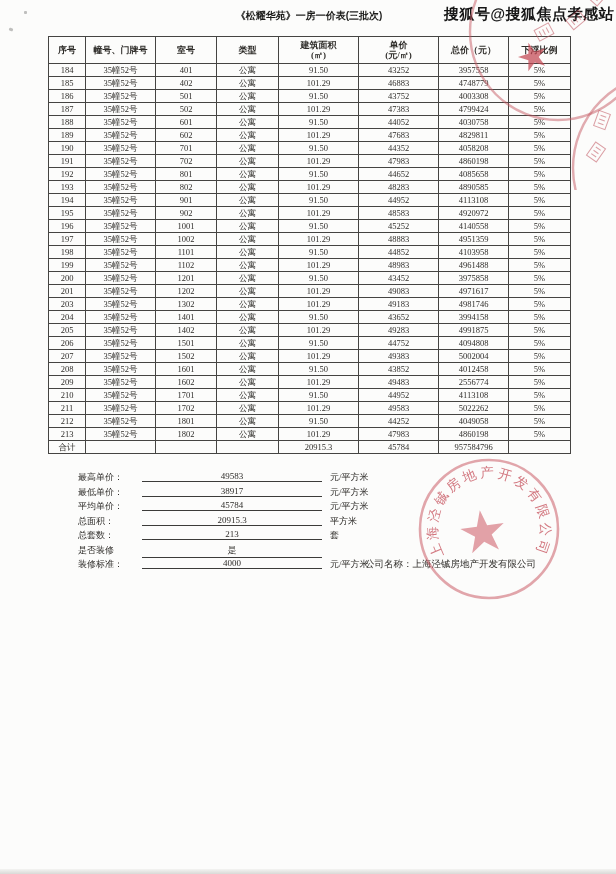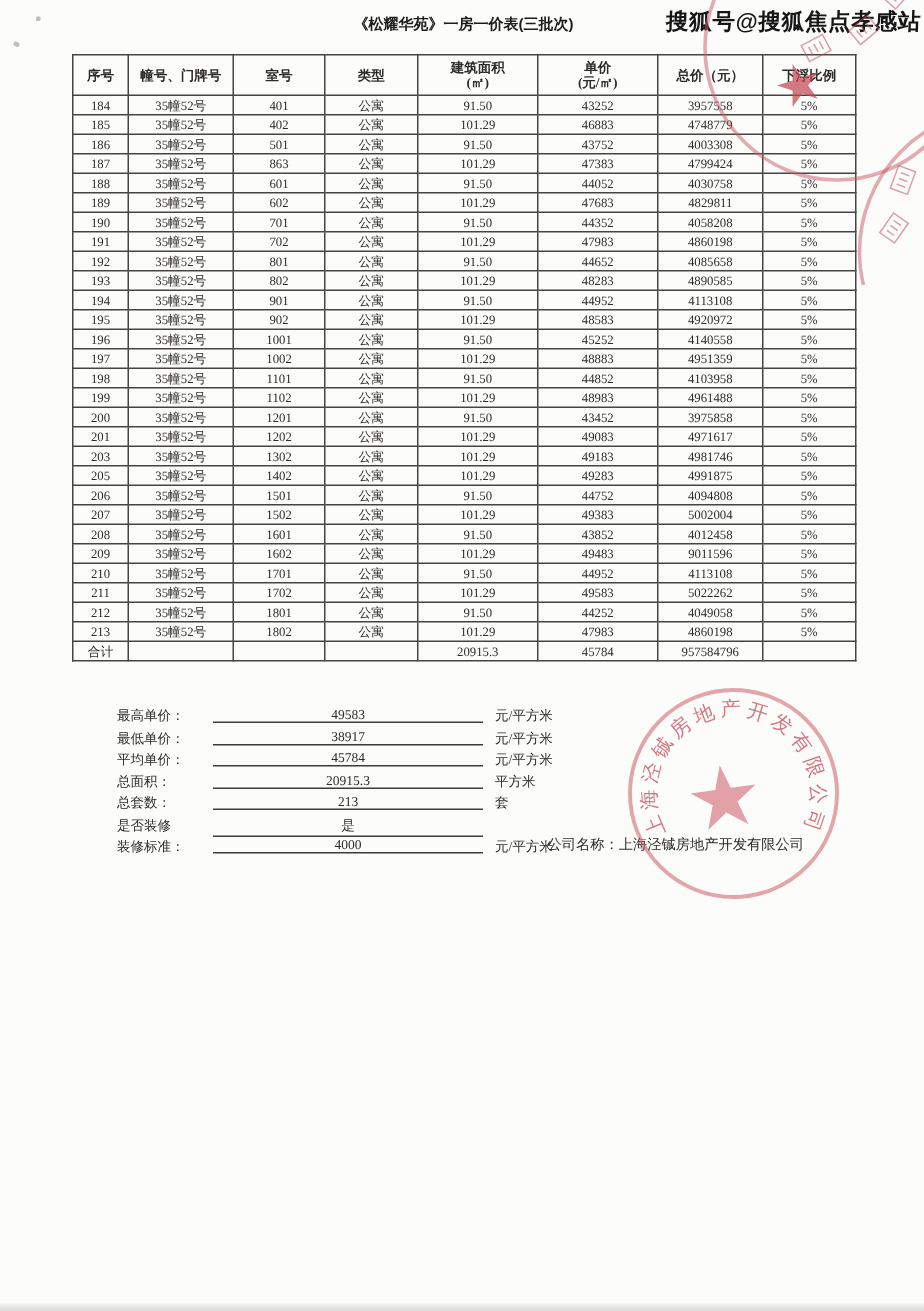--- a/index.html
+++ b/index.html
@@ -97,21 +97,21 @@
           <td>501</td>
           <td>公寓</td>
           <td>91.50</td>
           <td>43752</td>
           <td>4003308</td>
           <td>5%</td>
         </tr>
         <tr>
           <td>187</td>
           <td>35幢52号</td>
-          <td>863</td>
+          <td>502</td>
           <td>公寓</td>
           <td>101.29</td>
           <td>47383</td>
           <td>4799424</td>
           <td>5%</td>
         </tr>
         <tr>
           <td>188</td>
           <td>35幢52号</td>
           <td>601</td>
@@ -255,20 +255,30 @@
           <td>203</td>
           <td>35幢52号</td>
           <td>1302</td>
           <td>公寓</td>
           <td>101.29</td>
           <td>49183</td>
           <td>4981746</td>
           <td>5%</td>
         </tr>
         <tr>
+          <td>204</td>
+          <td>35幢52号</td>
+          <td>1401</td>
+          <td>公寓</td>
+          <td>91.50</td>
+          <td>43652</td>
+          <td>3994158</td>
+          <td>5%</td>
+        </tr>
+        <tr>
           <td>205</td>
           <td>35幢52号</td>
           <td>1402</td>
           <td>公寓</td>
           <td>101.29</td>
           <td>49283</td>
           <td>4991875</td>
           <td>5%</td>
         </tr>
         <tr>
@@ -301,21 +311,21 @@
           <td>4012458</td>
           <td>5%</td>
         </tr>
         <tr>
           <td>209</td>
           <td>35幢52号</td>
           <td>1602</td>
           <td>公寓</td>
           <td>101.29</td>
           <td>49483</td>
-          <td>9011596</td>
+          <td>2556774</td>
           <td>5%</td>
         </tr>
         <tr>
           <td>210</td>
           <td>35幢52号</td>
           <td>1701</td>
           <td>公寓</td>
           <td>91.50</td>
           <td>44952</td>
           <td>4113108</td>

